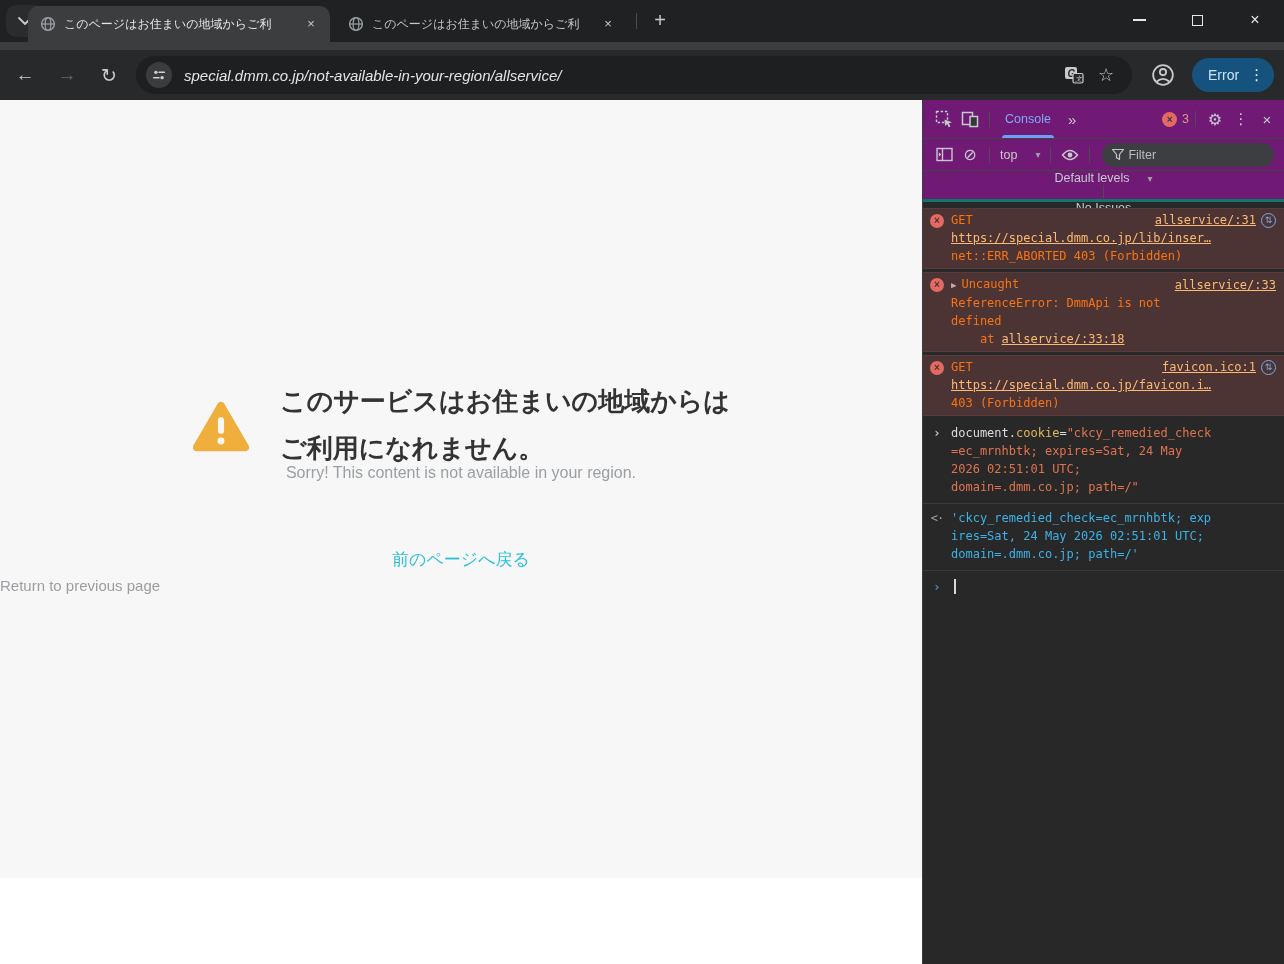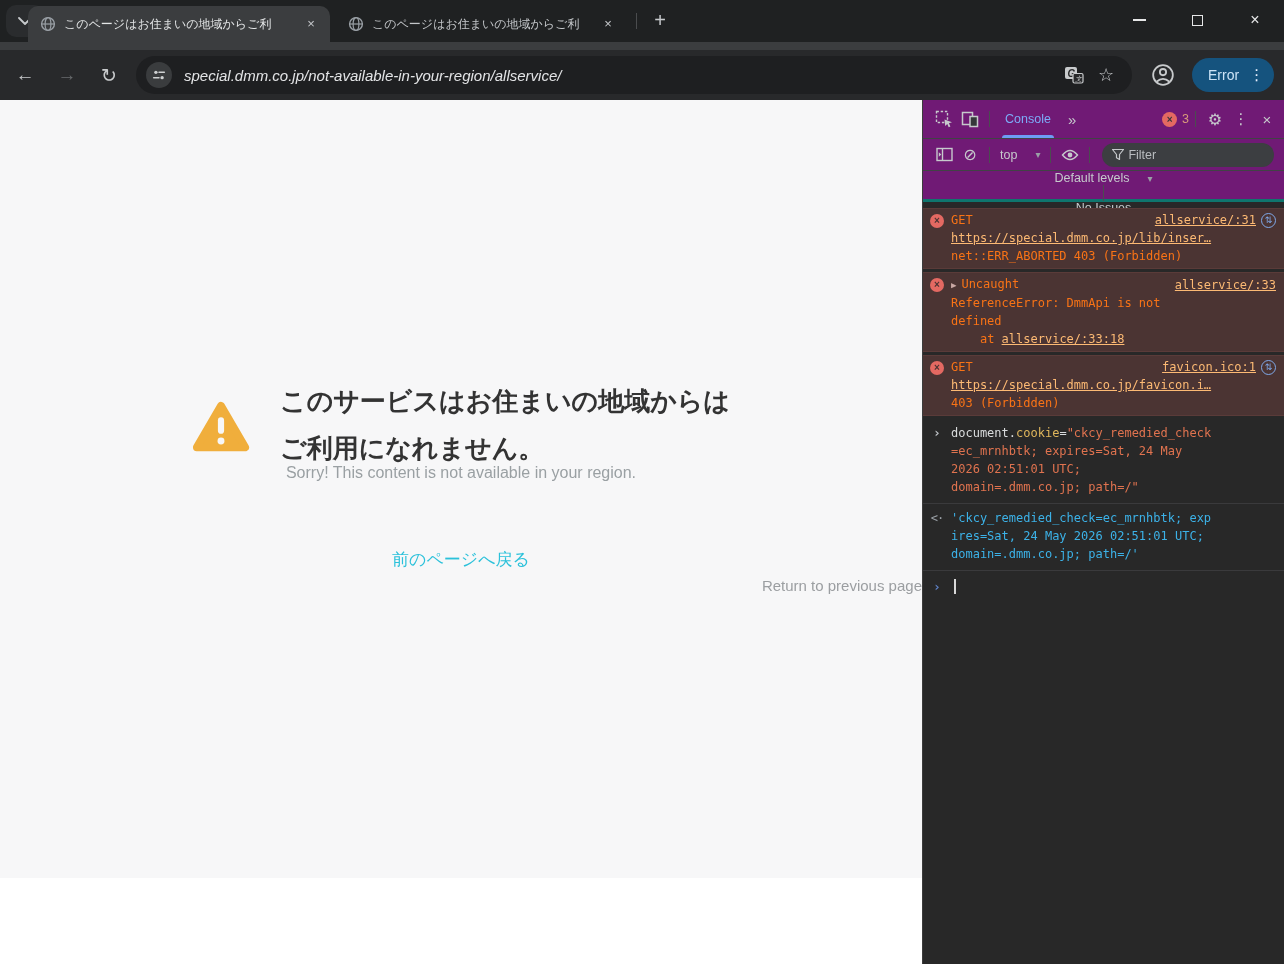--- a/index.html
+++ b/index.html
@@ -62,21 +62,21 @@
   .page { width:922px; flex:none; position:relative; background:#f7f7f8; }
   .page-white { position:absolute; left:0; right:0; bottom:0; height:86px; background:#ffffff; }
   .main-message { position:absolute; top:278px; left:0; width:100%;
     display:flex; justify-content:center; gap:30px; }
   .warn-icon { flex:none; width:58px; margin-top:4px; }
   .heading { font-size:26px; line-height:47px; font-weight:bold; color:#333333; }
   .sorry { position:absolute; top:364px; width:100%; text-align:center;
     font-size:16px; color:#9aa0a3; }
   .back-link { position:absolute; top:448px; width:100%; text-align:center;
     font-size:17px; color:#2bc1da; cursor:pointer; }
-  .back-en { position:absolute; top:477px; width:100%; text-align:right;
+  .back-en { position:absolute; top:477px; width:100%; text-align:left;
     font-size:15px; color:#9b9ea1; }
   
   .devtools { flex:1; background:#282828; border-left:1px solid #3c3c3c;
     display:flex; flex-direction:column; color:#c6c9cc; font-size:12.5px; }
   .dtrow { background:#701a75; display:flex; align-items:center; flex:none; }
   .dtrow1 { height:39px; border-bottom:1px solid #414345; padding:0 4px 0 8px; }
   .dtrow2 { height:32px; border-bottom:1px solid #414345; padding:0 8px; }
   .dtrow3 { height:31px; border-bottom:3px solid #0f766e; padding:0 10px;flex-direction:column; }
   .dt-icon { width:26px; height:26px; display:flex; align-items:center; justify-content:center;
     color:#c6c9cc; cursor:pointer; flex:none; }

